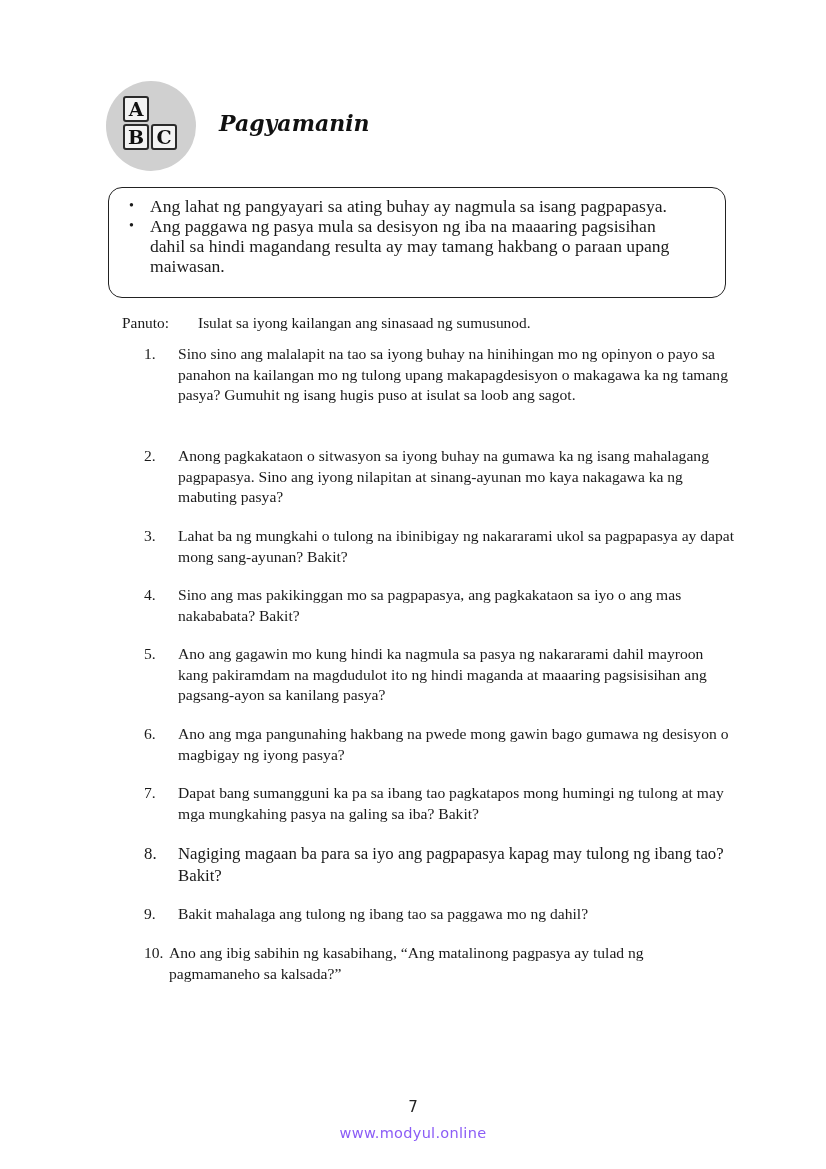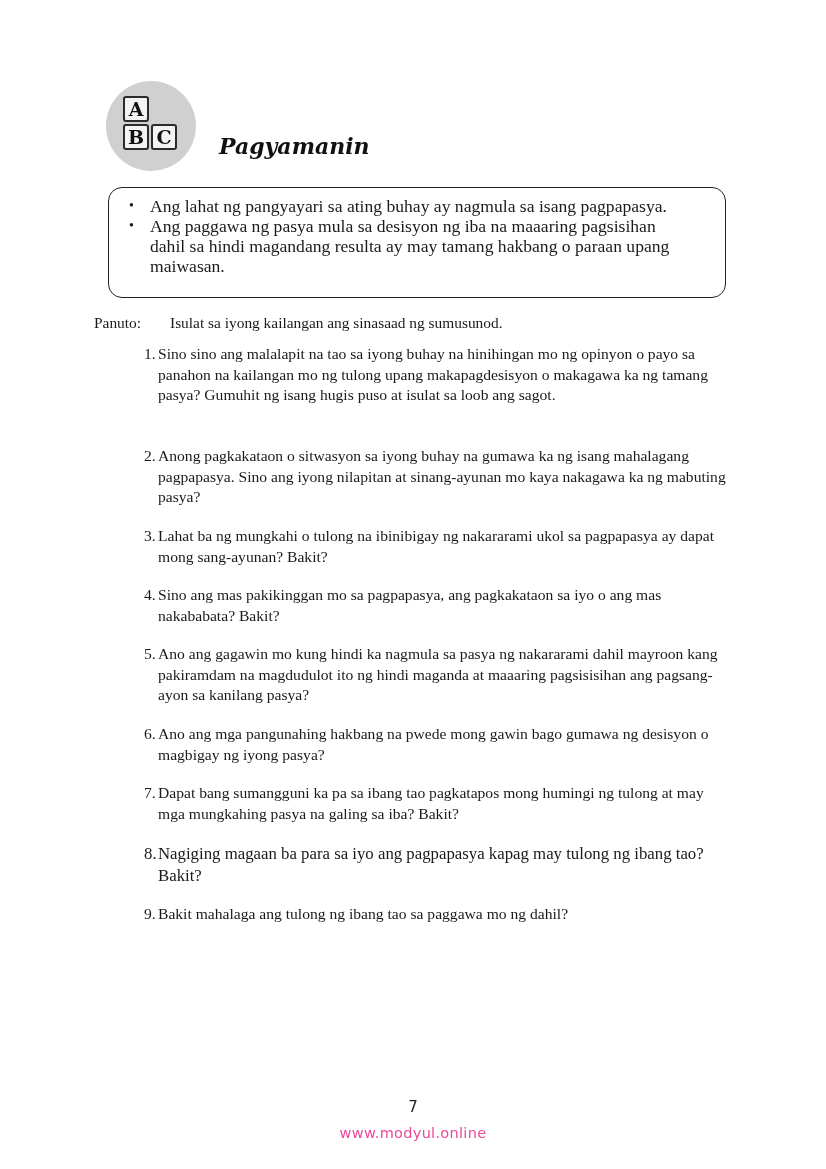--- a/index.html
+++ b/index.html
@@ -7,41 +7,41 @@
     .page { position: absolute; left: 0; top: 0; width: 826px; height: 1169px; }
 
     
     .header { position: absolute; left: 106px; top: 80px; height: 92px; display: flex; align-items: center; }
     .logo-circle { width: 90px; height: 90px; border-radius: 50%; background: #d0d0d0; position: relative; }
     .block { position: absolute; width: 26px; height: 26px; border: 2px solid #2b2b2b; border-radius: 3px; background: #f3f3f3; box-sizing: border-box;
              font-family: "DejaVu Serif", serif; font-weight: bold; font-size: 19px; line-height: 22px; text-align: center; color: #111; }
     .block.a { left: 17px; top: 15px; }
     .block.b { left: 17px; top: 43px; }
     .block.c { left: 45px; top: 43px; }
-    .title { position: absolute; left: 113px; top: 30px; font-family: "DejaVu Serif", serif; font-weight: bold; font-style: italic; font-size: 22px; color: #111; white-space: nowrap; margin-top: 23px; }
+    .title { position: absolute; left: 113px; top: 30px; font-family: "DejaVu Serif", serif; font-weight: bold; font-style: italic; font-size: 22px; color: #111; white-space: nowrap; }
 
     
     .key-box { position: absolute; left: 108px; top: 187px; width: 618px; height: 111px; border: 1.5px solid #222; border-radius: 14px; box-sizing: border-box; }
     .key-list { position: absolute; left: 20px; top: 8px; margin: 0; padding: 0; list-style: none; }
     .key-item { position: relative; padding-left: 21px; font-family: "Liberation Serif", serif; font-size: 17.6px; line-height: 20px; width: 520px; }
     .bullet { position: absolute; left: 0; top: 0; font-size: 14px; }
 
     
     .panuto { position: absolute; left: 94px; top: 314px; font-family: "Liberation Serif", serif; font-size: 15.4px; line-height: 18px; white-space: nowrap; }
-    .panuto-label { display: inline-block; width: 76px; }
+    .panuto-label { display: inline-block; width: 76px; margin-left: 28px; }
 
     
     .q { position: absolute; left: 144px; font-family: "Liberation Serif", serif; font-size: 15.6px; line-height: 20.5px; width: 590px; }
     .q .num { position: absolute; left: 0; top: 0; }
-    .q .txt { display: block; margin-left: 14px; }
+    .q .txt { display: block; margin-left: 34px; }
     .q.big { font-size: 16.8px; line-height: 22px; }
     .q.ten .txt { margin-left: 25px; }
 
     .page-num { position: absolute; left: 0; width: 826px; top: 1098px; text-align: center; font-family: "DejaVu Sans", sans-serif; font-size: 15px; color: #222; }
-    .watermark { position: absolute; left: 0; width: 826px; top: 1125px; text-align: center; font-family: "DejaVu Sans", sans-serif; font-size: 14.5px; color: #ec4899; letter-spacing: 0.3px; }
+    .watermark { position: absolute; left: 0; width: 826px; top: 1125px; text-align: center; font-family: "DejaVu Sans", sans-serif; font-size: 14.5px; color: #8b5cf6; letter-spacing: 0.3px; }
   </style>
 </head>
 <body>
 
 <div class="page">
 
   <div class="header">
     <div class="logo-circle">
       <div class="block a">A</div>
       <div class="block b">B</div>
@@ -96,16 +96,20 @@
     <span class="txt">Dapat bang sumangguni ka pa sa ibang tao pagkatapos mong humingi ng tulong at may mga mungkahing pasya na galing sa iba? Bakit?</span>
   </div>
   <div class="q big" style="top:843px">
     <span class="num">8.</span>
     <span class="txt">Nagiging magaan ba para sa iyo ang pagpapasya kapag may tulong ng ibang tao? Bakit?</span>
   </div>
   <div class="q" style="top:904px">
     <span class="num">9.</span>
     <span class="txt">Bakit mahalaga ang tulong ng ibang tao sa paggawa mo ng dahil?</span>
   </div>
+  <div class="q ten" style="top:943px">
+    <span class="num">10.</span>
+    <span class="txt">Ano ang ibig sabihin ng kasabihang, “Ang matalinong pagpasya ay tulad ng pagmamaneho sa kalsada?”</span>
+  </div>
 
   <div class="page-num">7</div>
   <div class="watermark">www.modyul.online</div>
 </div>
 
 </body></html>

